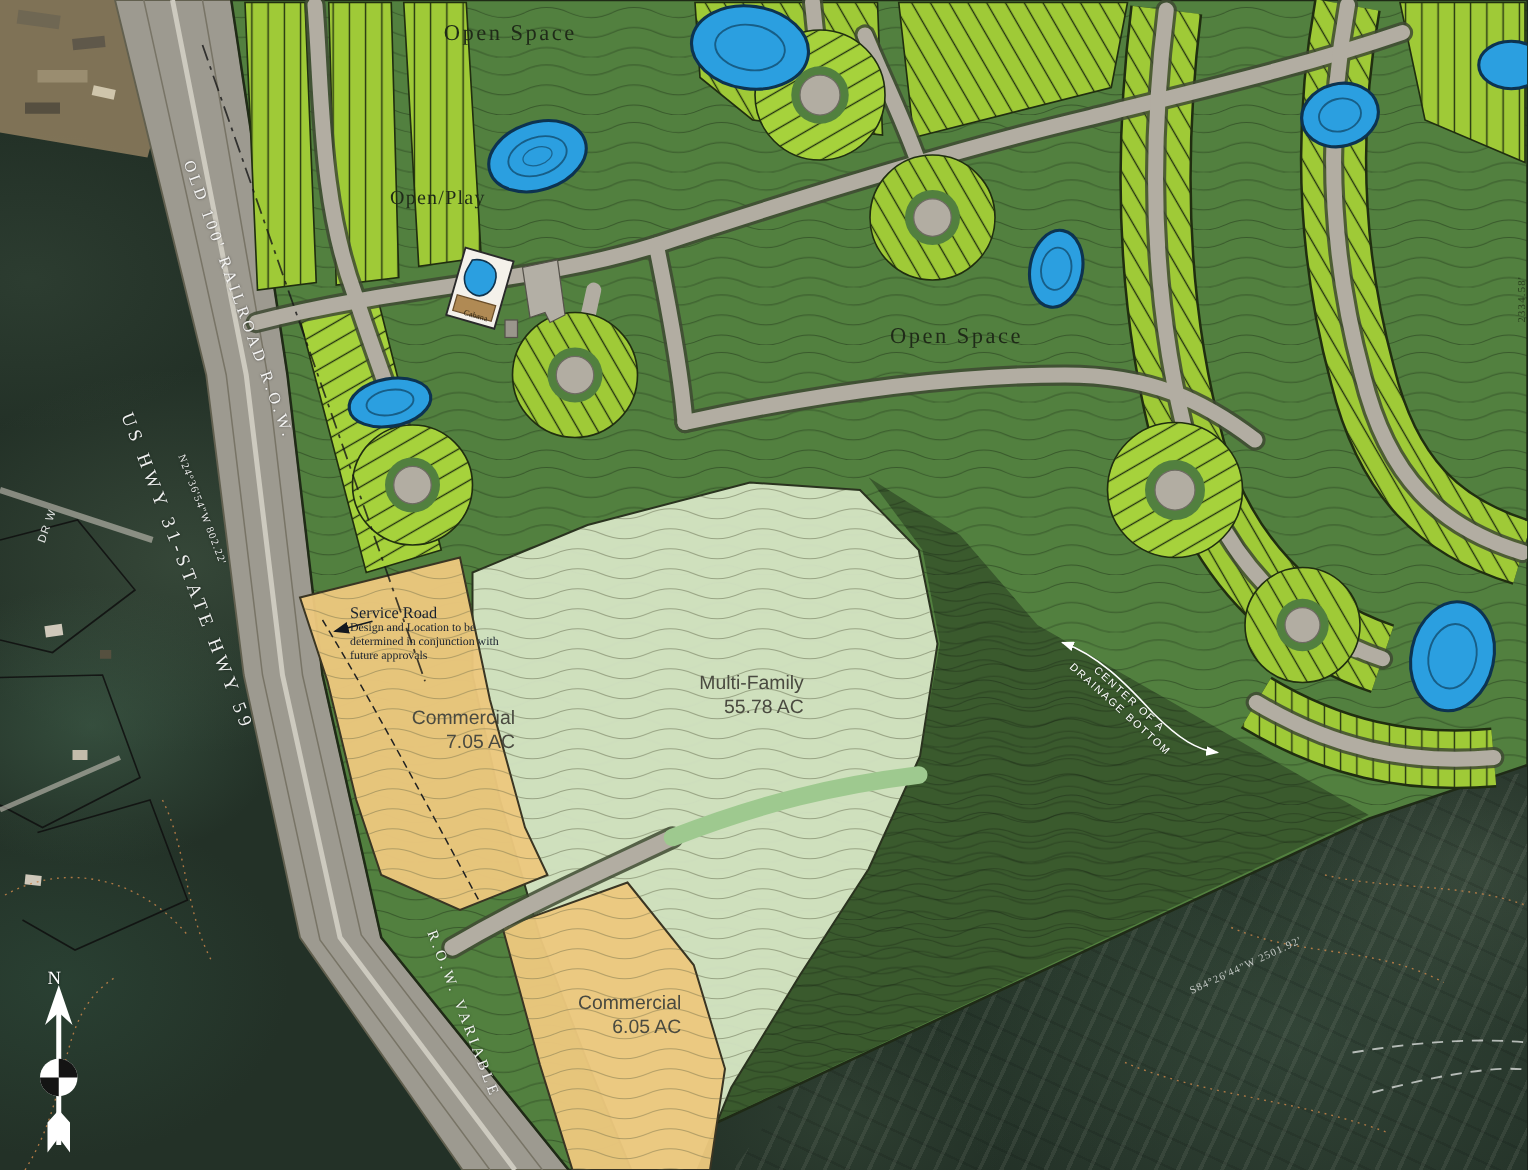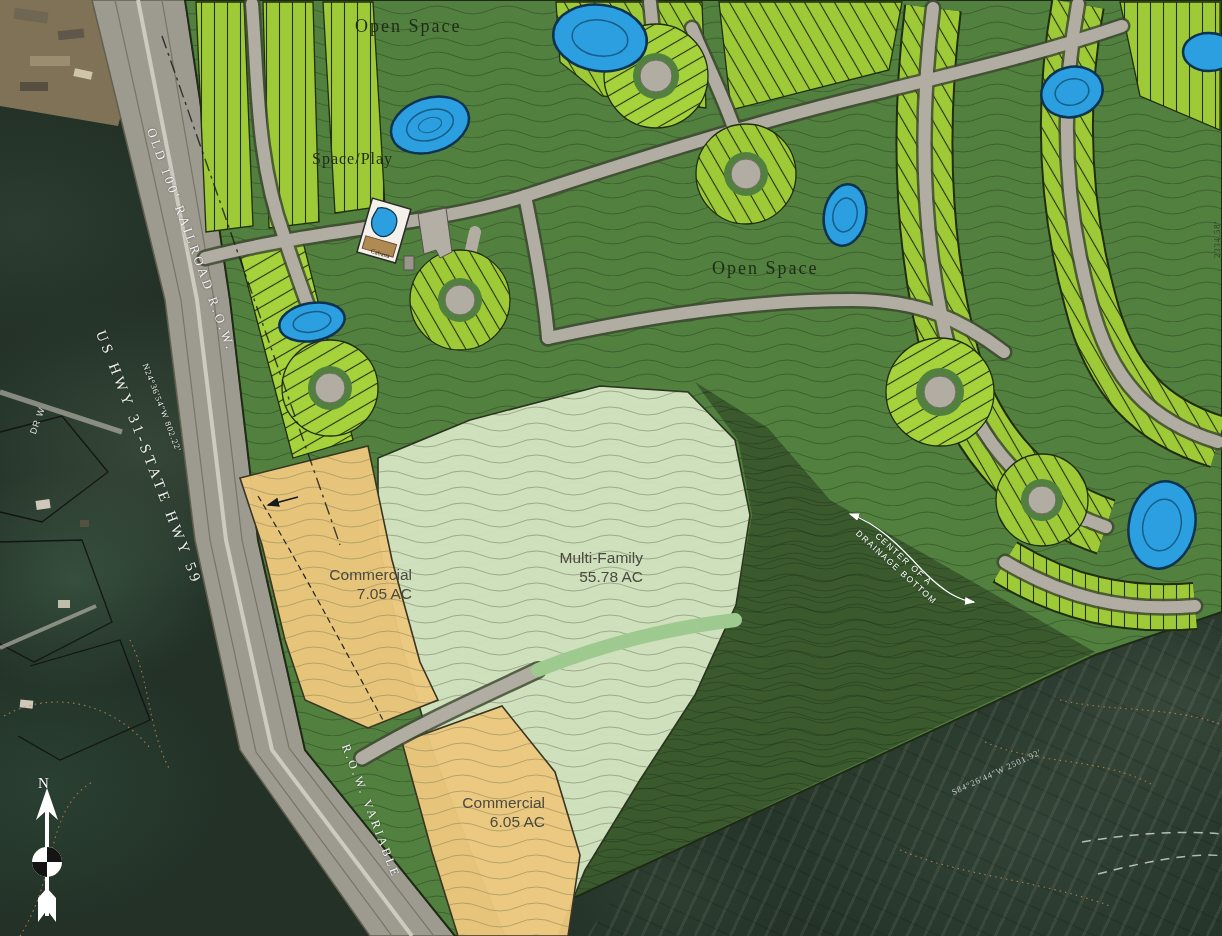--- a/index.html
+++ b/index.html
@@ -306,31 +306,37 @@
       <circle cx="47" cy="862" r="15" fill="#fff"></circle>
       <path d="M47,862 L47,847 A15,15 0 0 1 62,862 Z" fill="#141414"></path>
       <path d="M47,862 L47,877 A15,15 0 0 1 32,862 Z" fill="#141414"></path>
       <polygon points="38,898 47,888 56,898 56,922 47,910 38,922" fill="#fff"></polygon>
     </g>
   </svg>
 
   <div class="labels">
     <div class="lbl serifLbl openspace" style="left:355px;top:16px;">Open Space</div>
 
-    <div class="lbl serifLbl parkplay" style="left:312px;top:150px;">Space/Play</div>
+    <div class="lbl serifLbl parkplay" style="left:312px;top:150px;">Open/Play</div>
 
     <div class="lbl serifLbl openspace" style="left:712px;top:258px;">Open Space</div>
 
+    <div class="lbl svcBlock" style="left:280px;top:482px;width:170px;white-space:normal;">
+      <span class="svcTitle">Service Road</span>
+      <span class="svcNote">Design and Location to be</span>
+      <span class="svcNote">determined in conjunction with</span>
+      <span class="svcNote">future approvals</span>
+    </div>
 
     <div class="lbl areaLbl" style="left:312px;top:565px;width:100px;">
       <span>Commercial</span>
       <span class="l2">7.05 AC</span>
     </div>
 
-    <div class="lbl areaLbl" style="left:533px;top:548px;width:110px;">
+    <div class="lbl areaLbl" style="left:533px;top:537px;width:110px;">
       <span>Multi-Family</span>
       <span class="l2">55.78 AC</span>
     </div>
 
     <div class="lbl areaLbl" style="left:445px;top:793px;width:100px;">
       <span>Commercial</span>
       <span class="l2">6.05 AC</span>
     </div>
 
     <div class="lbl corridor rrTxt" style="left:158px;top:126px;transform:rotate(70deg);">OLD 100' RAILROAD R.O.W.</div>

